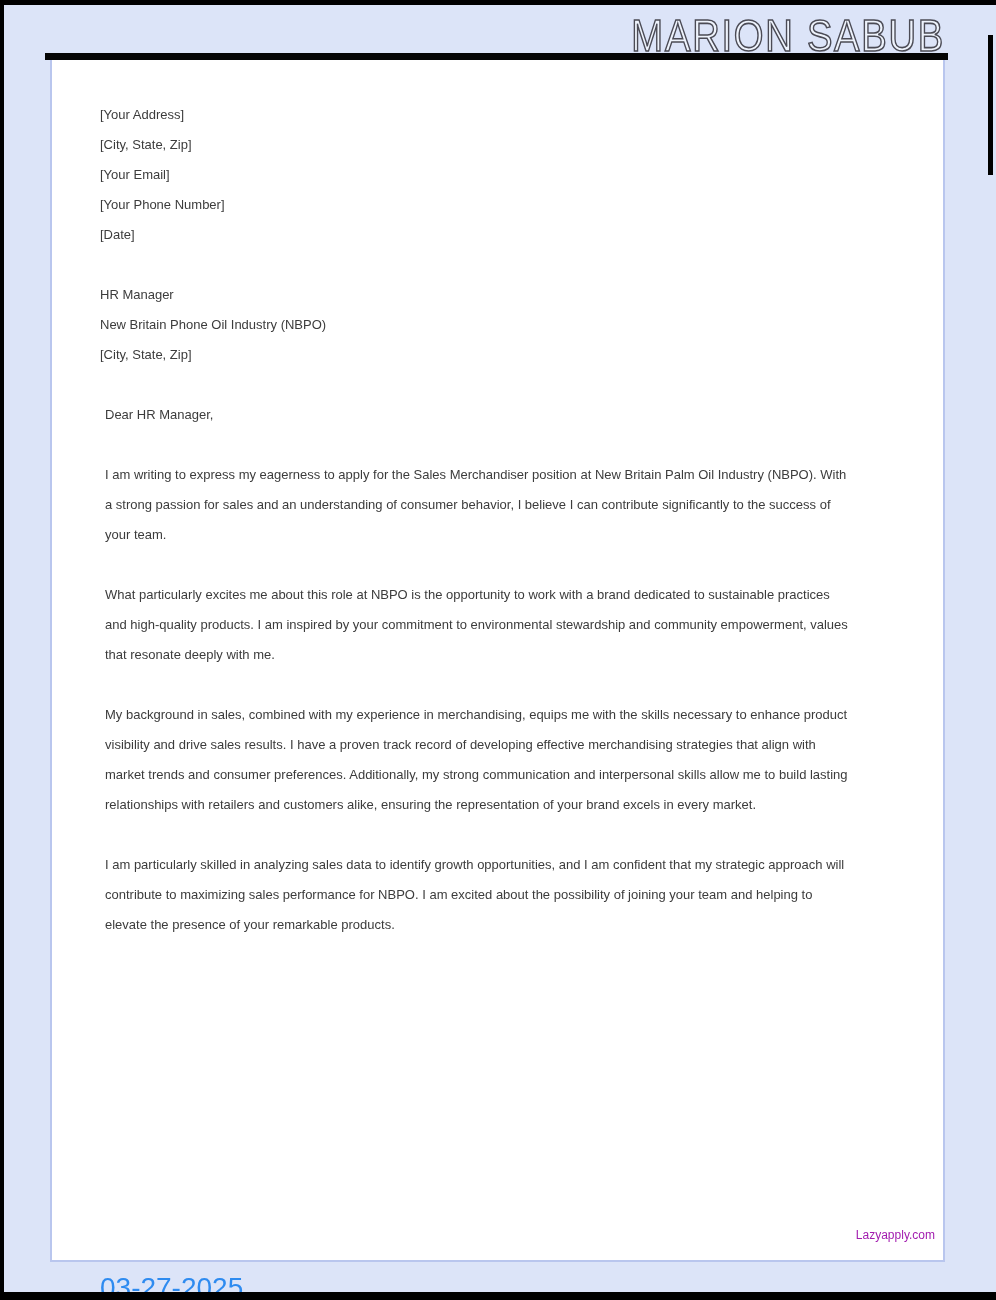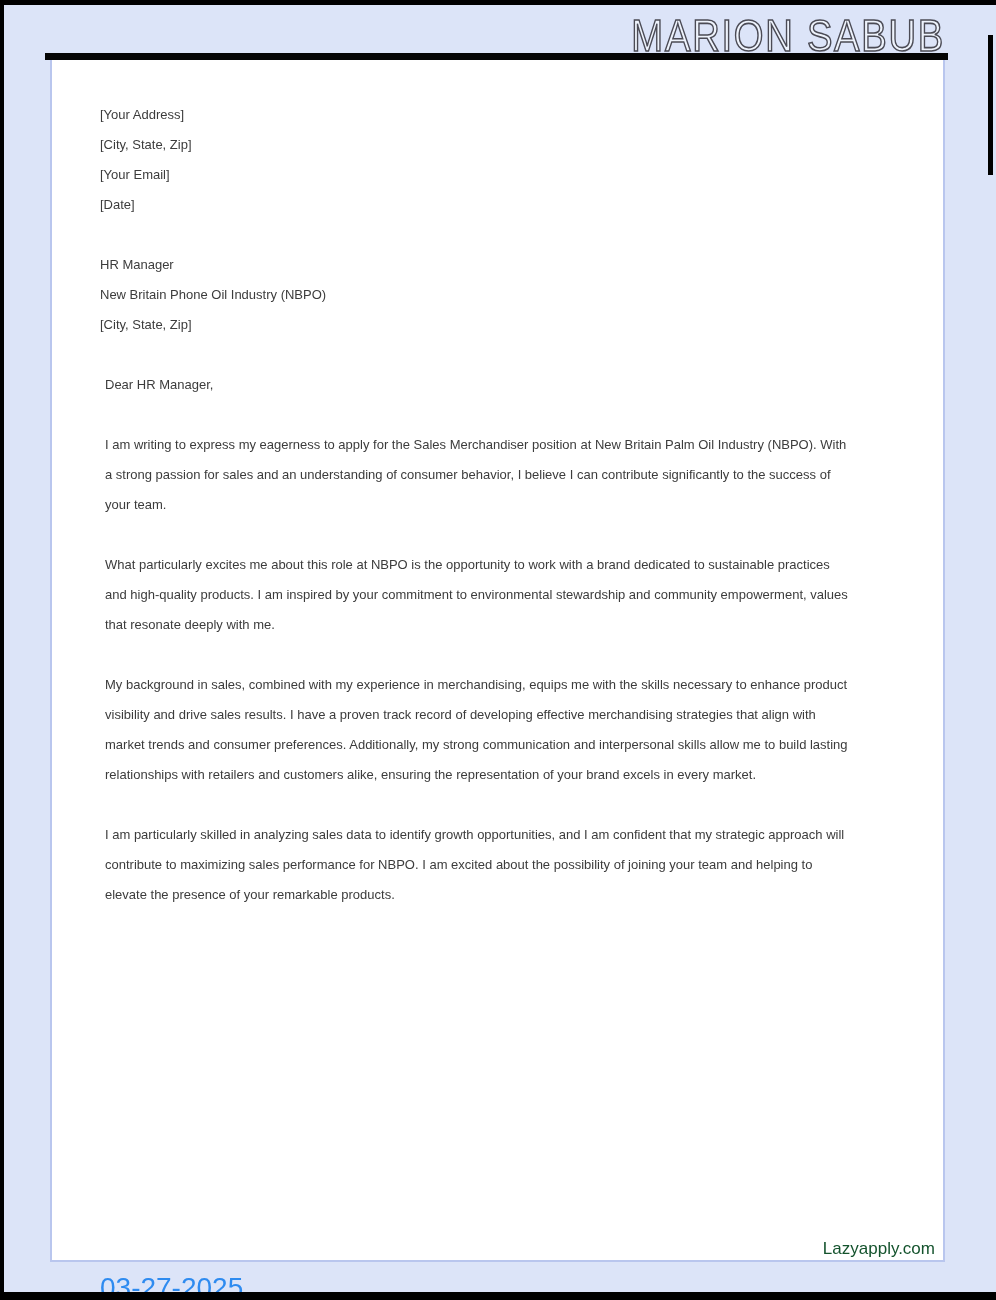--- a/index.html
+++ b/index.html
@@ -36,22 +36,22 @@
     box-sizing:border-box;
     padding:40px 48px 0 48px;width:845px;
     font-size:13px;line-height:30px;color:#3c3c3c;
   }
   .block{margin:0 0 30px 0;}
   .block div{min-height:30px;}
   .para{margin:0 0 30px 5px;max-width:795px;}
   .signoff{margin:0;}
 
   .watermark{
-    position:absolute;right:8px;bottom:3px;
-    font-size:17px;color:#14532d;line-height:16px;
+    position:absolute;right:8px;bottom:17px;
+    font-size:12px;color:#a21caf;line-height:16px;
   }
   .date-link{
     position:absolute;left:100px;top:1272px;z-index:10;
     font-size:28px;color:#2e8bf0;cursor:pointer;
   }
 </style>
 </head>
 <body>
 
 <div class="frame-top"></div>
@@ -61,20 +61,21 @@
 <div class="header-name">MARION SABUB</div>
 <div class="header-rule"></div>
 
 <div class="page">
   <div class="letter-body">
 
     <div class="block">
       <div>[Your Address]</div>
       <div>[City, State, Zip]</div>
       <div>[Your Email]</div>
+      <div>[Your Phone Number]</div>
       <div>[Date]</div>
     </div>
 
     <div class="block">
       <div>HR Manager</div>
       <div>New Britain Phone Oil Industry (NBPO)</div>
       <div>[City, State, Zip]</div>
     </div>
 
     <p class="para">Dear HR Manager,</p>

